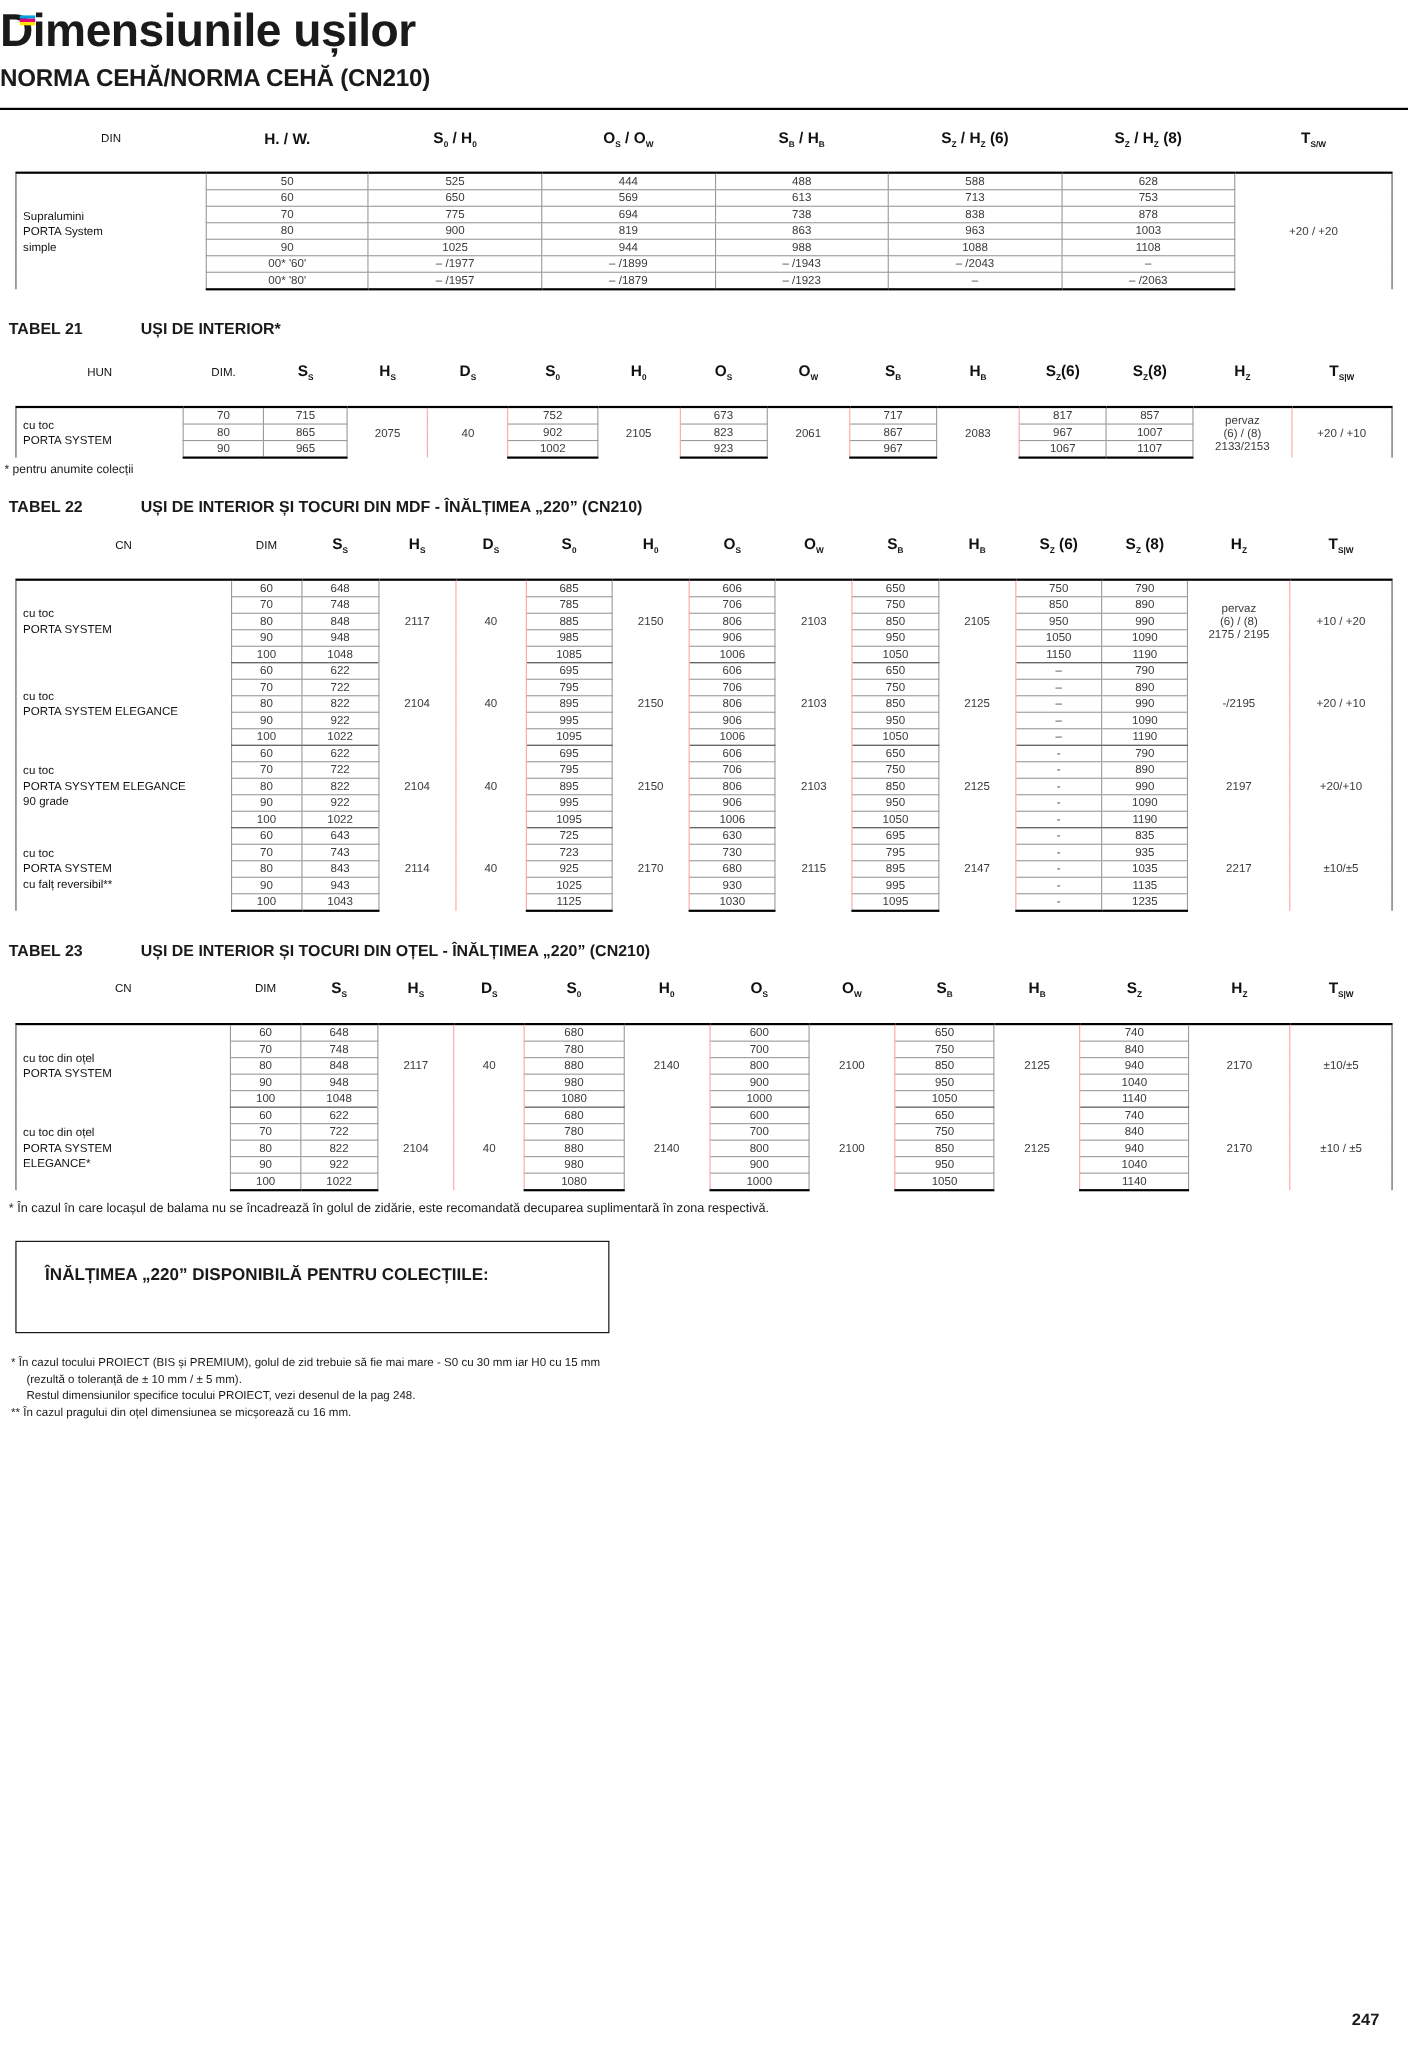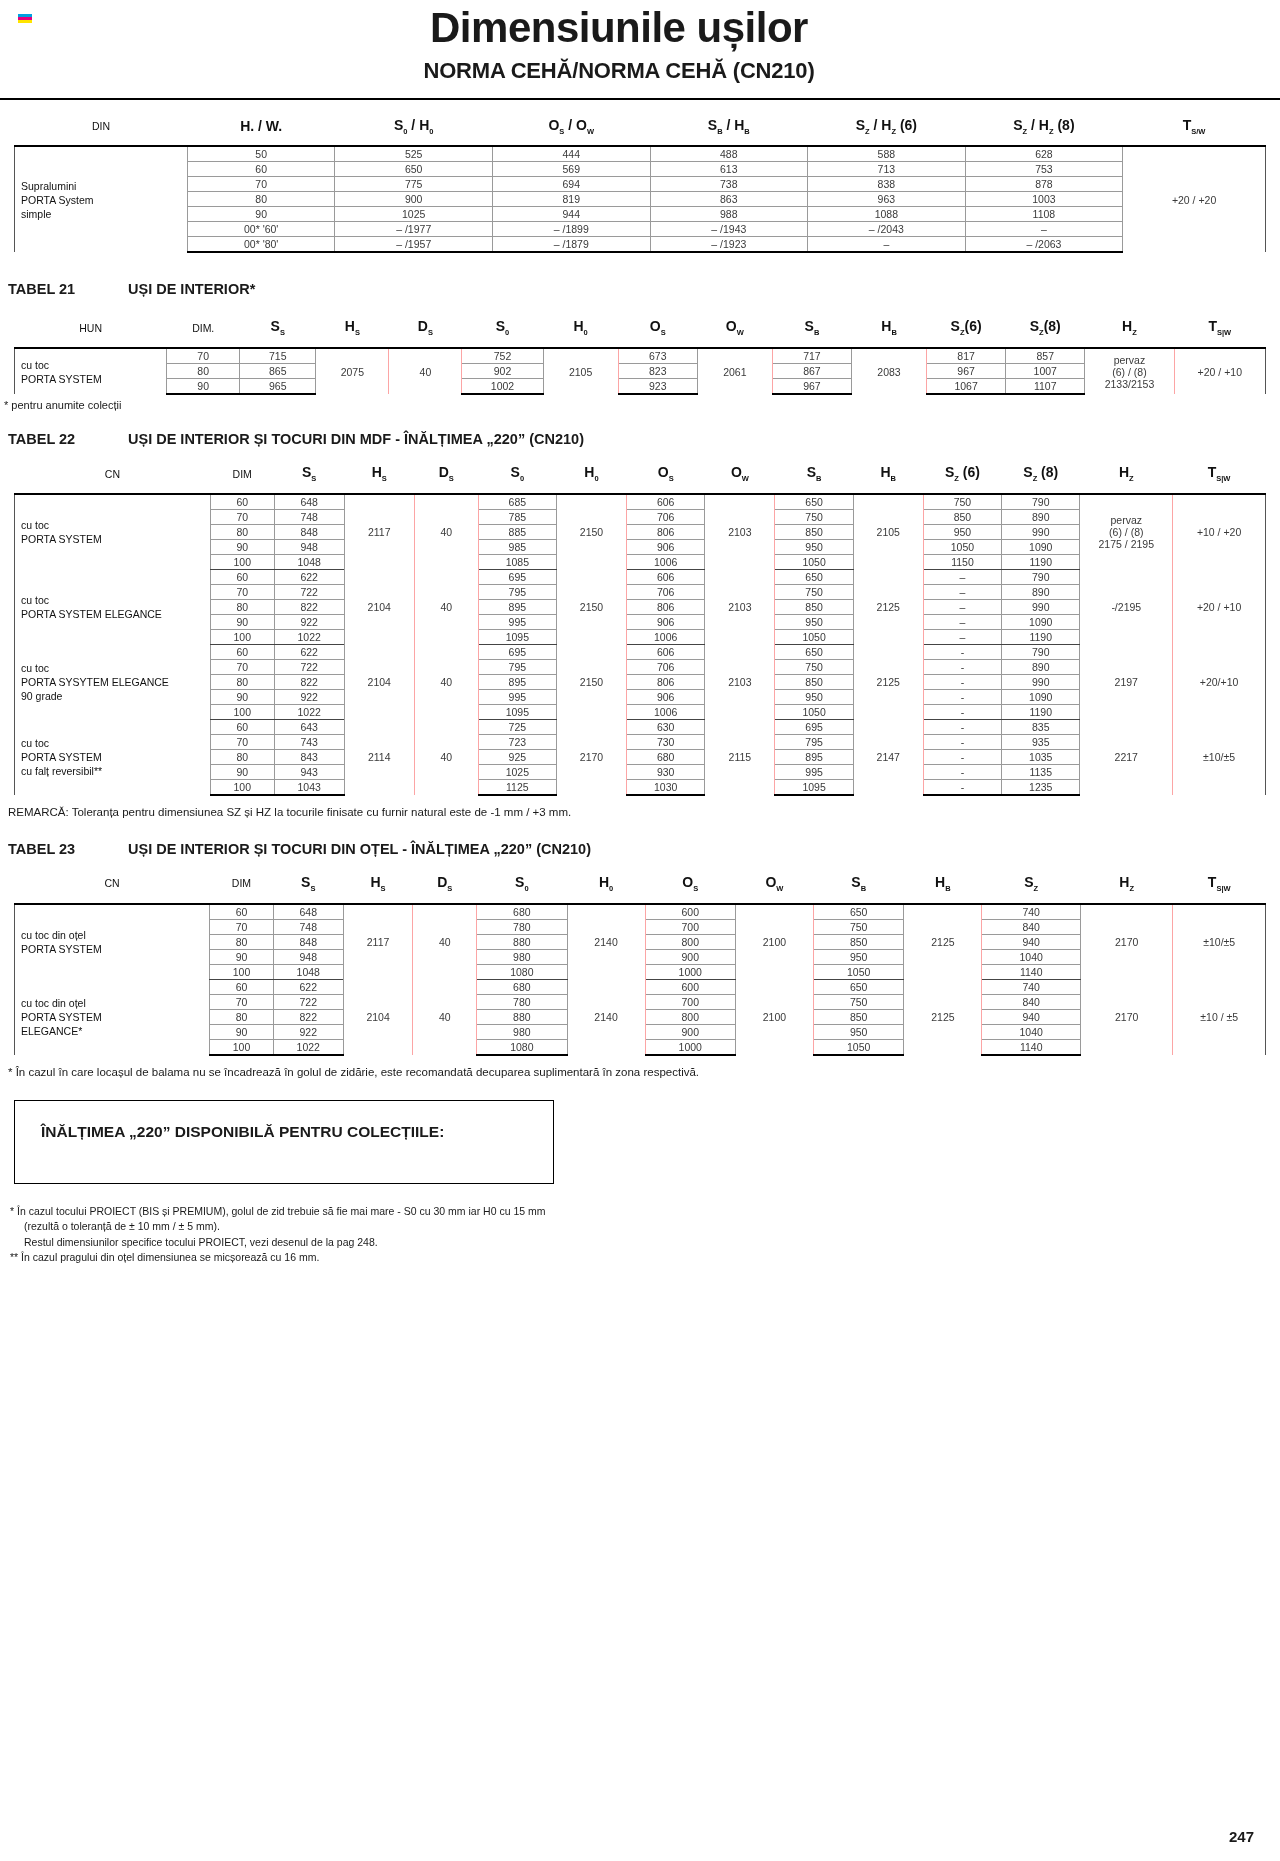--- a/index.html
+++ b/index.html
@@ -11,21 +11,21 @@
     font-family: "Liberation Sans", sans-serif;
     color: #1a1a1a;
     position: relative;
     overflow: hidden;
   }
 
   
   .page-header {
     position: relative;
     padding: 6px 42px 0 0;
-    text-align: center;
+    text-align: left;
   }
   .logo-mark {
     position: absolute;
     left: 18px;
     top: 14px;
     width: 14px;
     height: 12px;
   }
   .logo-mark i {
     display: block;
@@ -61,21 +61,21 @@
   table.dim th, table.dim td {
     text-align: center;
     vertical-align: middle;
     padding: 1px 2px;
     font-weight: normal;
     color: #3a3a3a;
   }
   table.dim thead th {
     font-size: 11.5px;
     color: #111;
-    padding-bottom: 10px;
+    padding-bottom: 21px;
     border: none;
   }
   table.dim .sub { font-size: 7.5px; vertical-align: sub; }
   table.dim .labelcell {
     text-align: left;
     padding-left: 6px;
     font-size: 10.5px;
     color: #111;
     line-height: 1.35;
   }
@@ -631,21 +631,20 @@
       <td class="cellbox">1095</td>
       <td class="cellbox">-</td>
       <td class="cellbox">1235</td>
     </tr>
   </tbody>
 </table>
 </div>
 
 <div class="sp-8"></div>
 <div class="note note-sm" style="padding-left:8px">
-  <div>REMARCĂ: Toleranța pentru dimensiunea S<span class="sub">Z</span> și H<span class="sub">Z</span> la tocurile finisate cu furnir natural este de -1 mm / +3 mm.</div>
 </div>
 
 <div class="sp-20"></div>
 
 <div class="sec-title">
   <span class="tag">TABEL 23</span>
   <span>UȘI DE INTERIOR ȘI TOCURI DIN OȚEL - ÎNĂLȚIMEA „220” (CN210)</span>
 </div>
 
 <div class="sp-16"></div>

